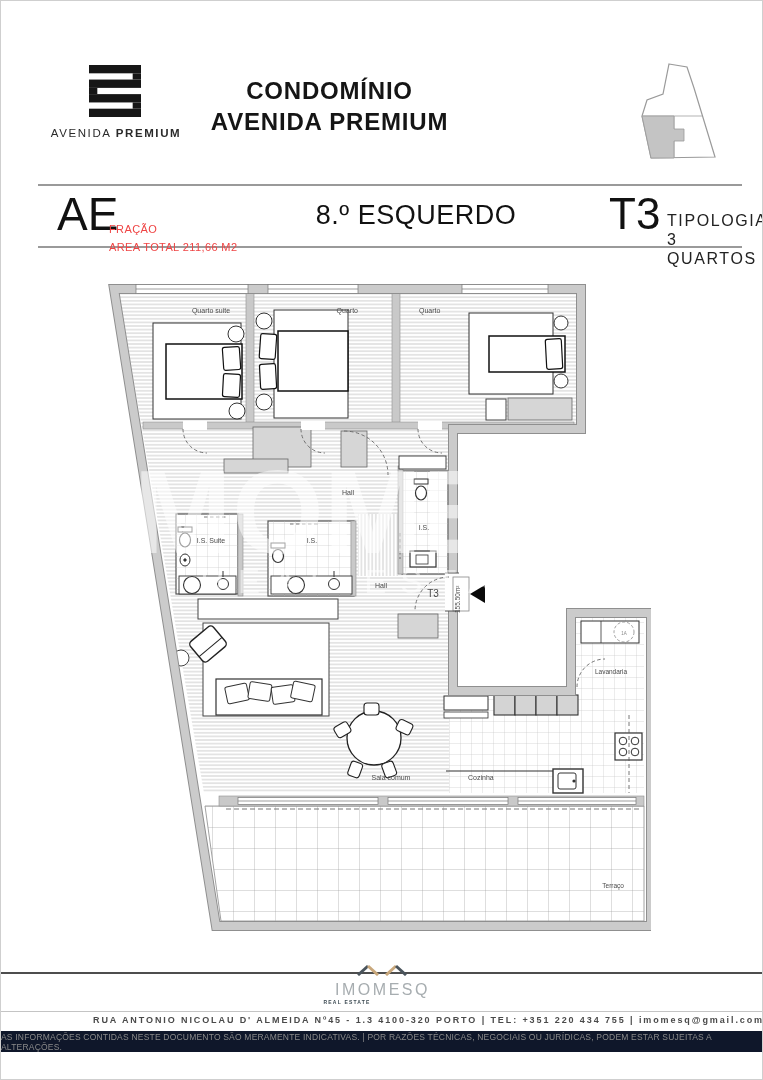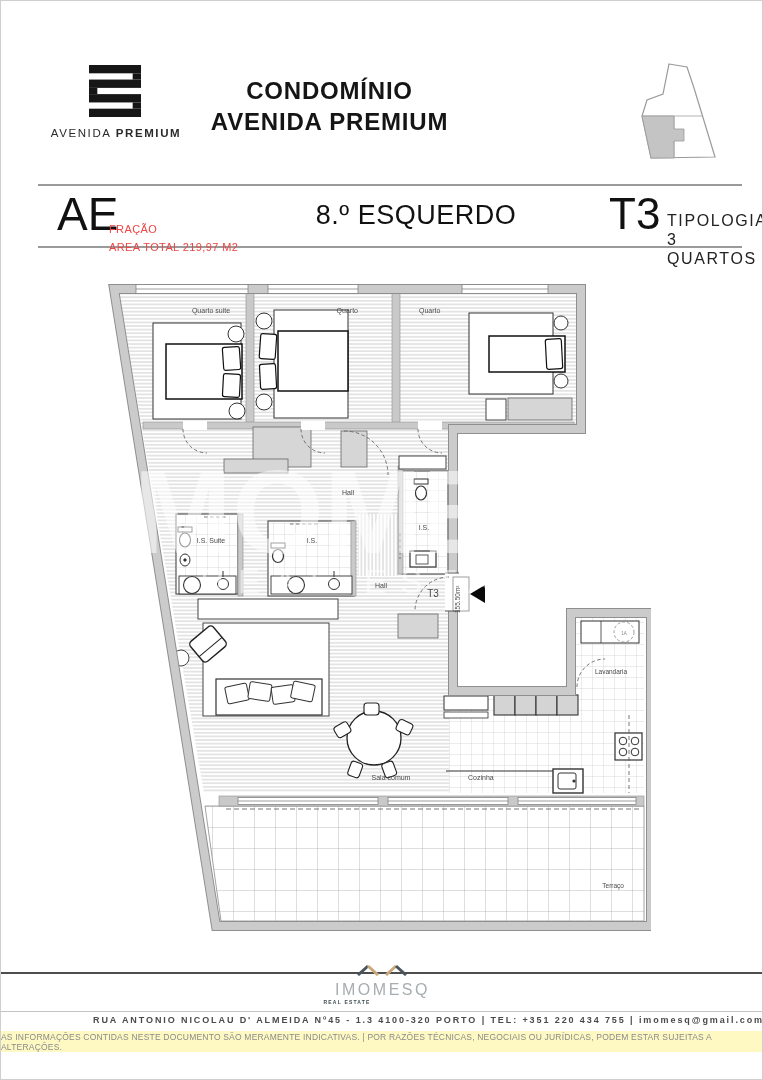--- a/index.html
+++ b/index.html
@@ -24,21 +24,21 @@
   #location-line{left:0;top:949px;width:741px;text-align:right;font-size:10px;
                  letter-spacing:.4px;color:#333;font-weight:bold;}
   #rule-dark{left:0;top:971px;width:763px;height:2px;background:#4d4d4d;}
   #agency{left:0;top:961px;width:763px;text-align:center;}
   #agency-name{font-size:16px;letter-spacing:2.5px;color:#a7adb0;margin-top:1px;}
   #agency-sub{font-size:5px;letter-spacing:1.2px;color:#3c4a52;font-weight:bold;text-align:left;
               width:120px;margin:0 auto;padding-left:2px;}
   #rule-thin{left:0;top:1010px;width:763px;height:1px;background:#c4c4c4;}
   #address-line{left:0;top:1014px;width:763px;text-align:right;font-size:9px;
                 letter-spacing:1.9px;color:#4a4a4a;font-weight:bold;}
-  #disclaimer-bar{left:0;top:1030px;width:763px;height:21px;background:#fef9c3;
+  #disclaimer-bar{left:0;top:1030px;width:763px;height:21px;background:#0f172a;
                   display:flex;align-items:center;justify-content:center;}
   #disclaimer-bar span{font-size:8.5px;color:#8a8a8a;letter-spacing:.2px;}
   svg text{font-family:"Liberation Sans",sans-serif;}
 </style>
 </head>
 <body>
 
 <div id="page">
 
   <svg class="abs" style="left:88px;top:64px" width="52" height="52" viewBox="0 0 50 50">
@@ -67,21 +67,21 @@
     <line x1="16" y1="65" x2="76" y2="65" stroke="#aaaaaa" stroke-width="0.9"></line>
     <line x1="48" y1="65" x2="48" y2="107" stroke="#aaaaaa" stroke-width="0.9"></line>
     <polygon points="16,65 48,65 48,78 58,78 58,90 48,90 48,107 25,107" fill="#c4c4c4" stroke="#9a9a9a" stroke-width="0.8"></polygon>
   </svg>
 
   <div class="abs rule" style="top:183px"></div>
   <div class="abs rule" style="top:245px"></div>
   <div class="abs" id="frac-code">AE</div>
   <div class="abs" id="frac-info">
     <div>FRAÇÃO</div>
-    <div>AREA TOTAL 219,97 M2</div>
+    <div>AREA TOTAL 211,66 M2</div>
   </div>
   <div class="abs" id="floor-name">8.º ESQUERDO</div>
   <div class="abs" id="typ-code">T3</div>
   <div class="abs" id="typ-info">
     <div>TIPOLOGIA</div>
     <div>3 QUARTOS</div>
   </div>
 
   <svg class="abs" style="left:85px;top:280px" width="565" height="655" viewBox="0 0 565 655">
     <defs>

